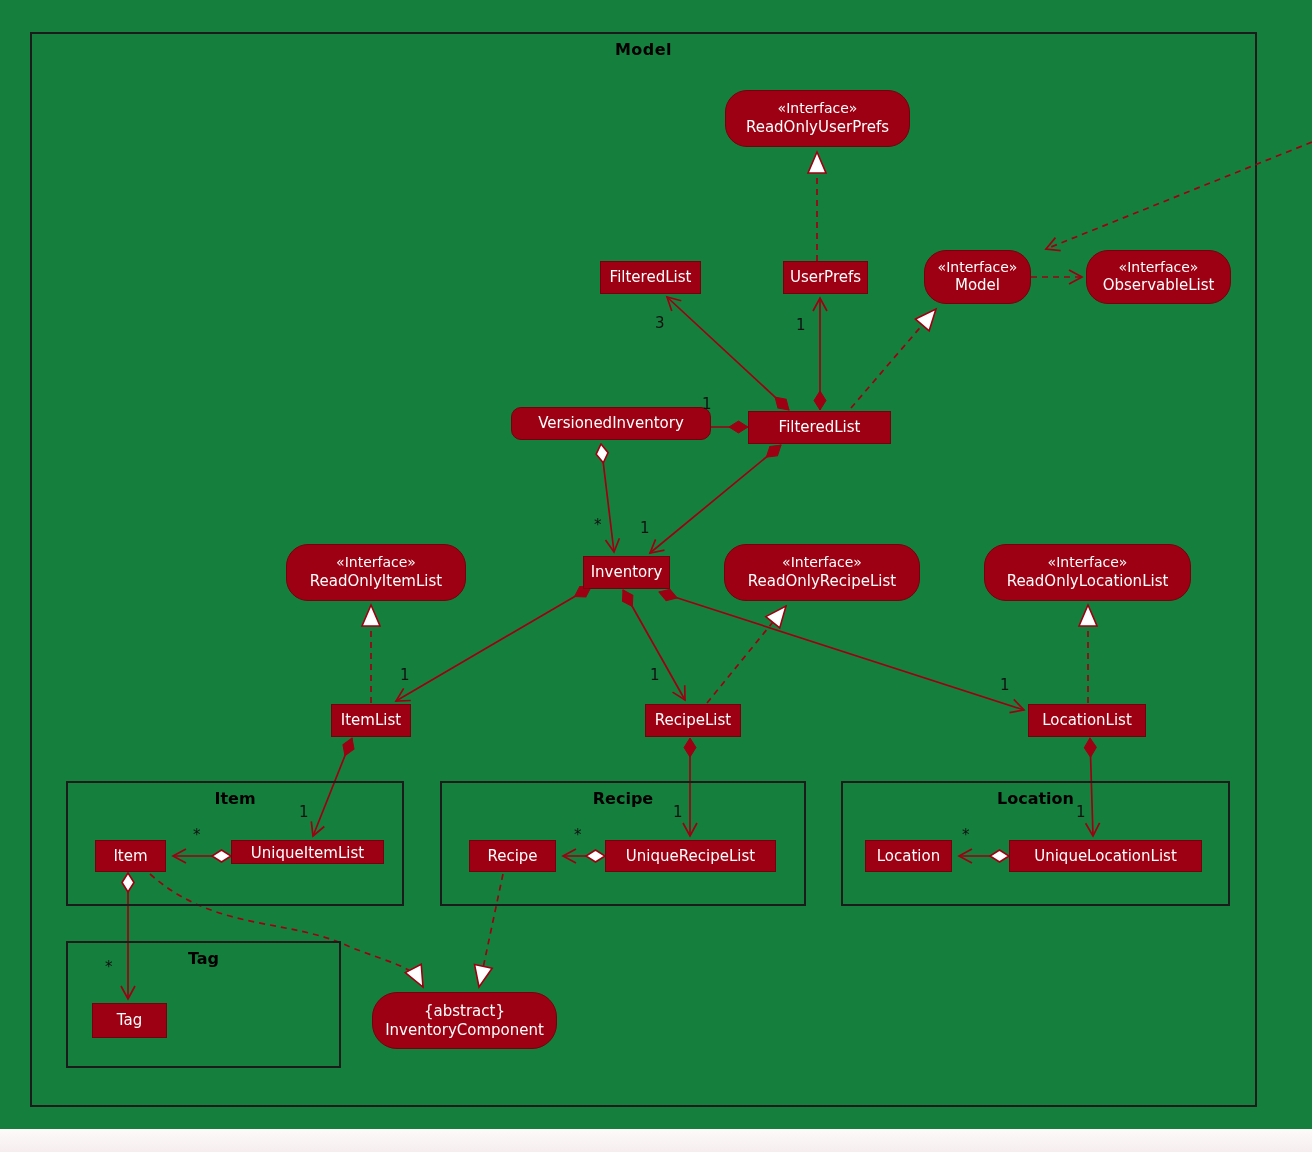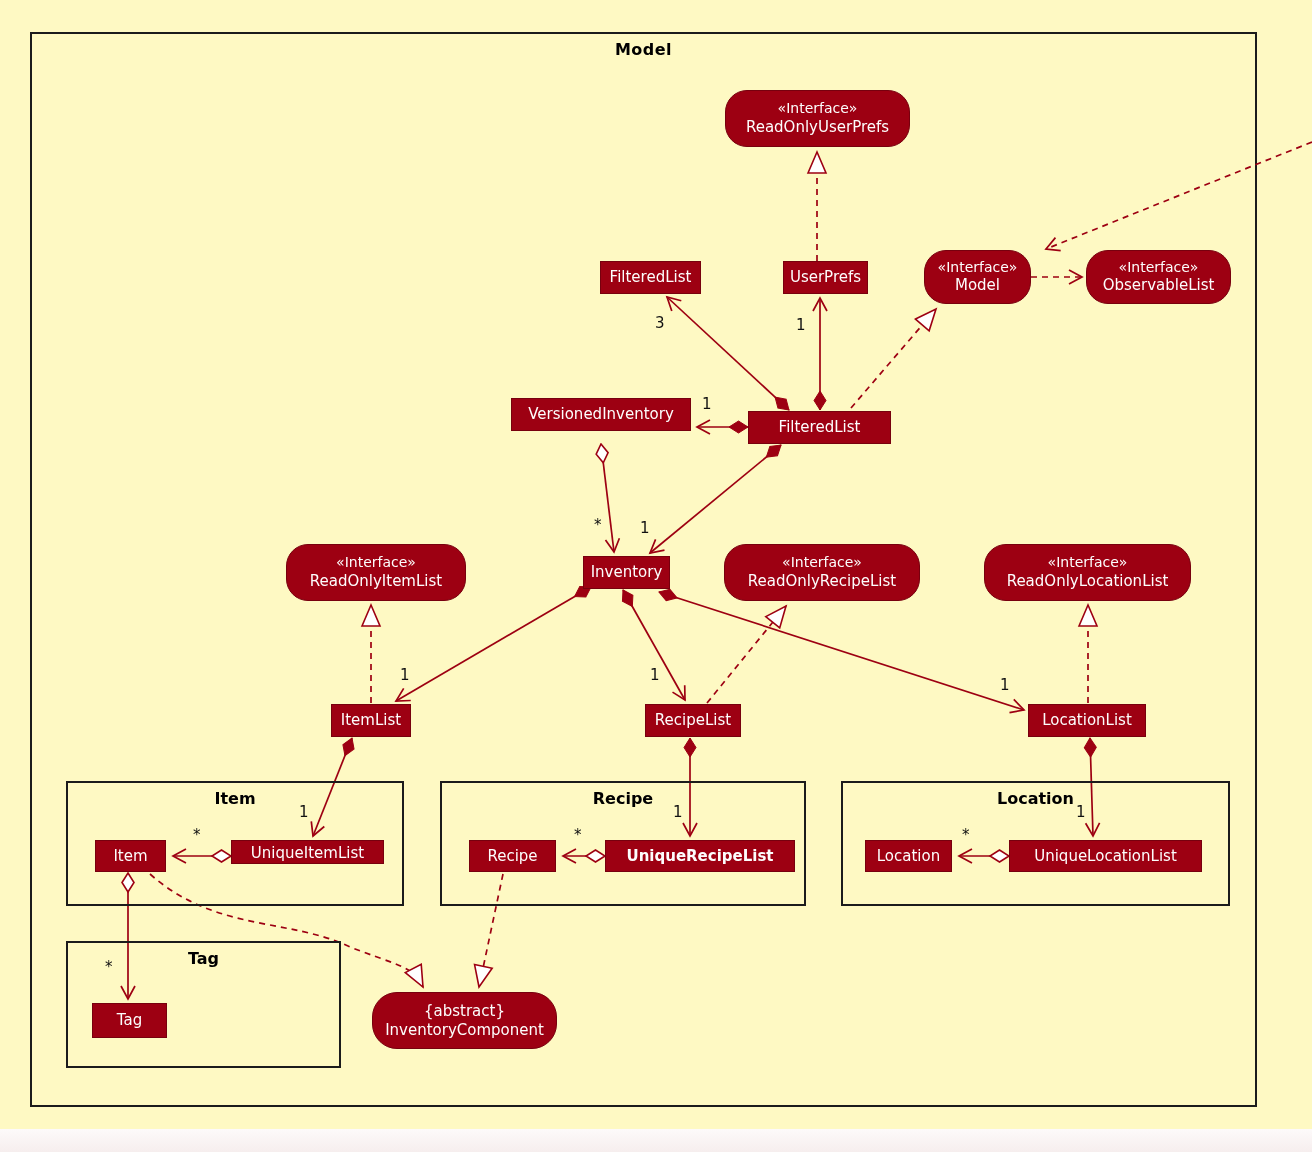--- a/index.html
+++ b/index.html
@@ -5,21 +5,21 @@
   :root{
     --node-fill:#9D0012;
     --node-border:#77000E;
     --node-text:#FDFDFD;
     --connector:#9D0012;
     --frame-border:#1B1B1B;
     --label-text:#111111;
   }
   html,body{margin:0;padding:0;background:#ffffff;}
   .canvas{
-    position:relative;width:1312px;height:1152px;background:#fef9c3;overflow:hidden;
+    position:relative;width:1312px;height:1152px;background:#15803d;overflow:hidden;
     font-family:"DejaVu Sans","Liberation Sans",sans-serif;
   }
   .frame{
     position:absolute;left:30px;top:32px;width:1227px;height:1075px;
     border:2px solid var(--frame-border);background:transparent;box-sizing:border-box;
   }
   .frame-title{
     position:absolute;left:30px;top:40px;width:1227px;text-align:center;
     font-weight:bold;font-size:16px;color:#000;letter-spacing:.5px;
   }
@@ -128,21 +128,21 @@
   </div>
   <div class="node iface" style="left:924px;top:250px;width:107px;height:54px;">
     <span class="stereo">«Interface»</span>
     <span>Model</span>
   </div>
   <div class="node iface" style="left:1086px;top:250px;width:145px;height:54px;">
     <span class="stereo">«Interface»</span>
     <span>ObservableList</span>
   </div>
 
-  <div class="node" style="left:511px;top:398px;width:180px;height:33px;">
+  <div class="node" style="left:511px;top:407px;width:200px;height:33px;border-radius:10px;">
     <span>VersionedInventory</span>
   </div>
   <div class="node" style="left:748px;top:411px;width:143px;height:33px;">
     <span>FilteredList</span>
   </div>
 
   <div class="node" style="left:583px;top:556px;width:87px;height:33px;">
     <span>Inventory</span>
   </div>
   <div class="node iface" style="left:286px;top:544px;width:180px;height:57px;">
@@ -170,21 +170,21 @@
 
   <div class="node" style="left:95px;top:840px;width:71px;height:32px;">
     <span>Item</span>
   </div>
   <div class="node" style="left:231px;top:840px;width:153px;height:24px;justify-content:flex-end;">
     <span>UniqueItemList</span>
   </div>
   <div class="node" style="left:469px;top:840px;width:87px;height:32px;">
     <span>Recipe</span>
   </div>
-  <div class="node" style="left:605px;top:840px;width:190px;height:32px;font-weight:bold;">
+  <div class="node" style="left:605px;top:840px;width:171px;height:32px;">
     <span>UniqueRecipeList</span>
   </div>
   <div class="node" style="left:865px;top:840px;width:87px;height:32px;">
     <span>Location</span>
   </div>
   <div class="node" style="left:1009px;top:840px;width:193px;height:32px;">
     <span>UniqueLocationList</span>
   </div>
 
   <div class="node" style="left:92px;top:1003px;width:75px;height:35px;">

